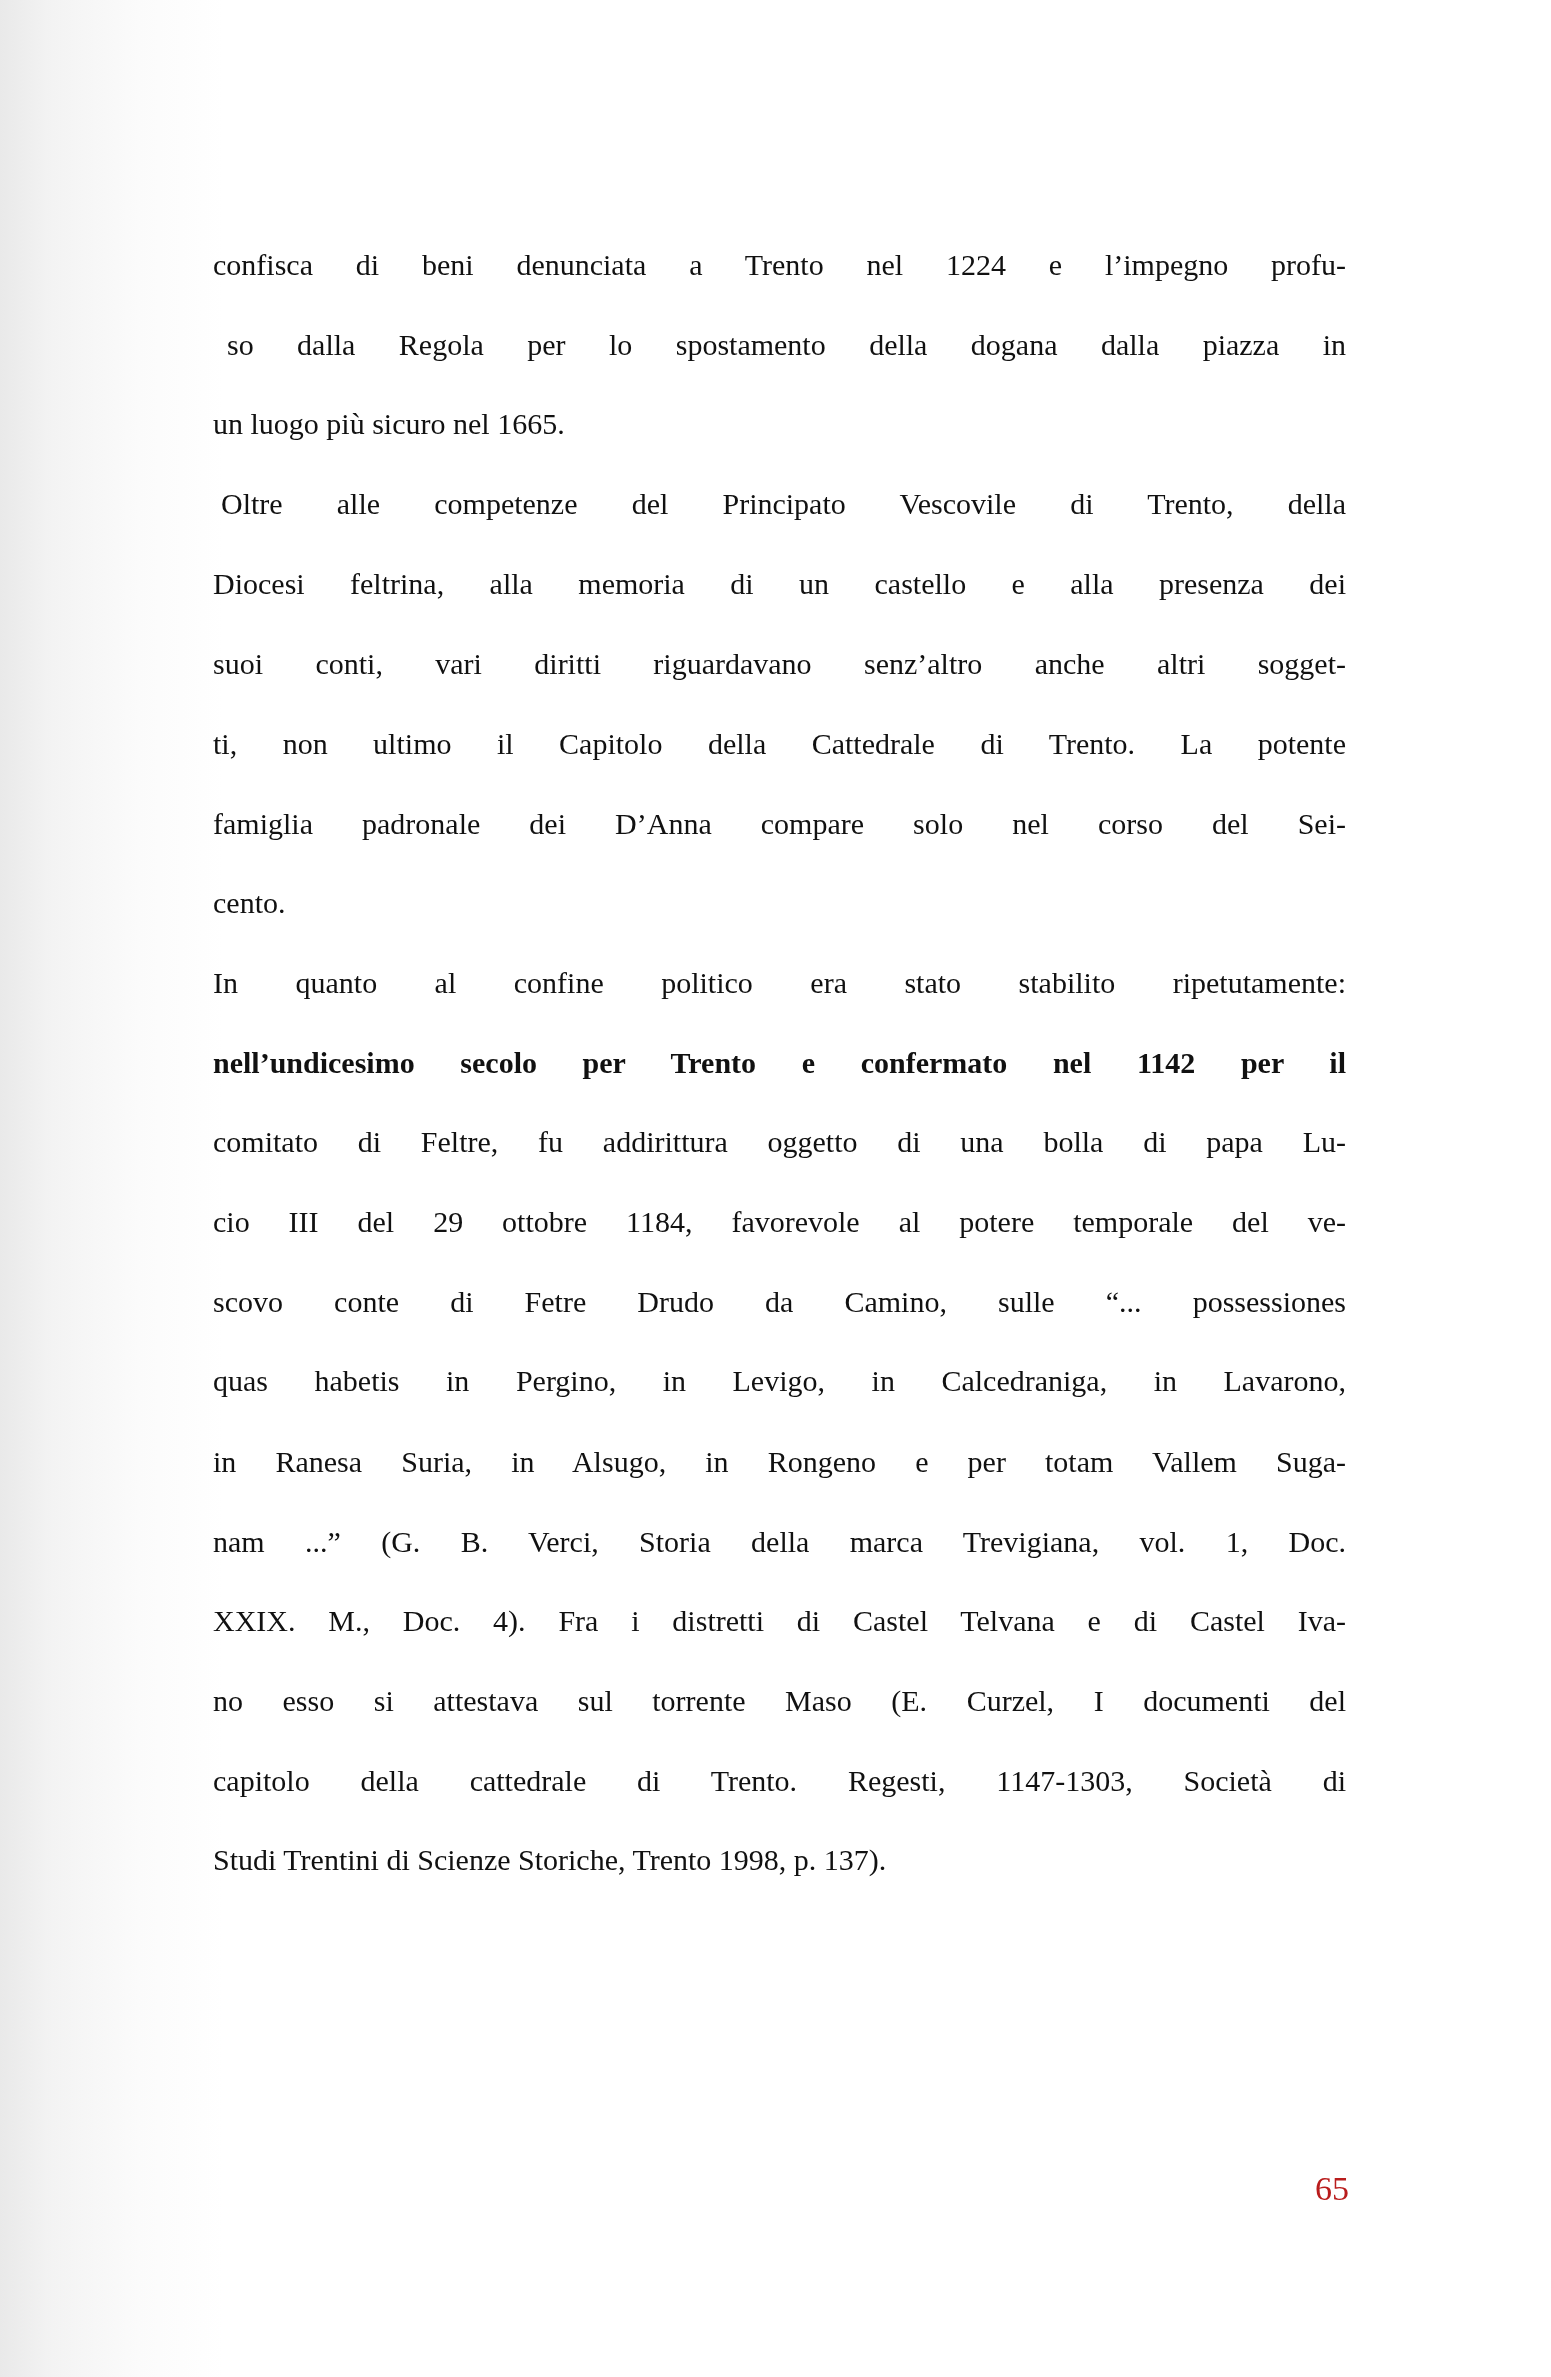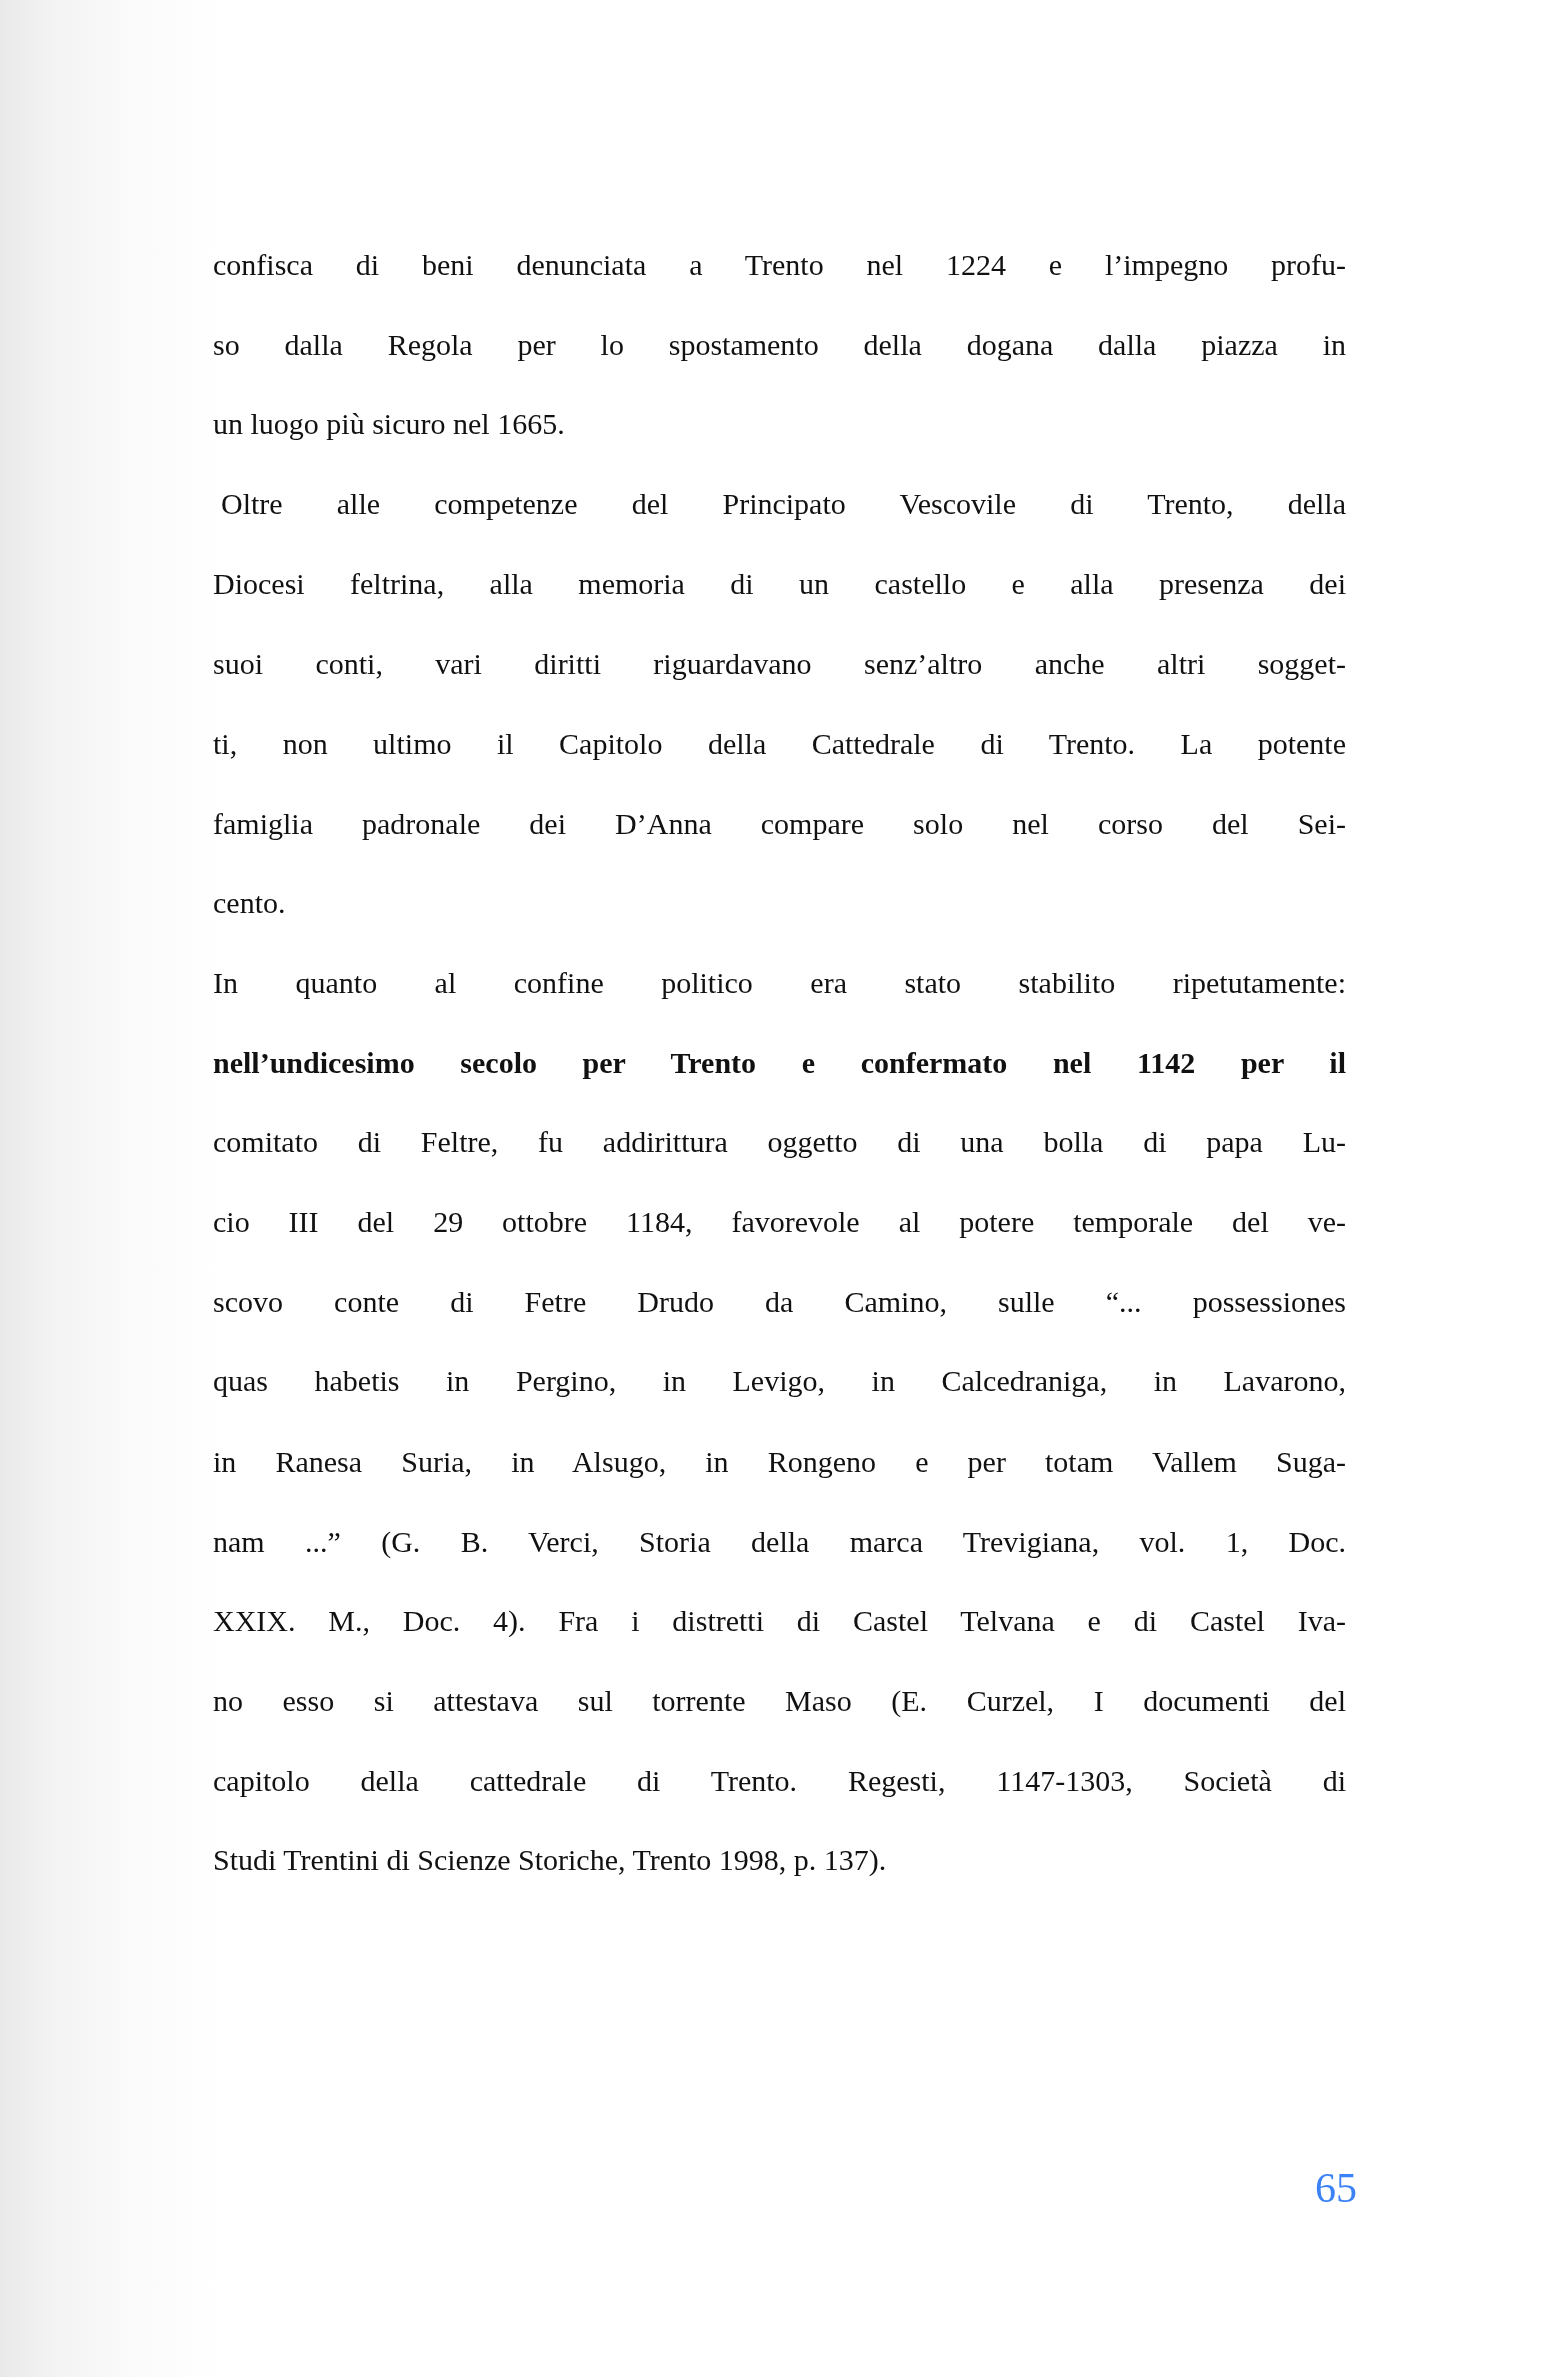--- a/index.html
+++ b/index.html
@@ -14,30 +14,30 @@
   }
   .line {
     position: absolute; left: 0; width: 1133px;
     font-size: 30px; line-height: 48px; height: 48px;
     white-space: nowrap;
     text-align: justify; text-align-last: justify;
   }
   .line.last { text-align: center; text-align-last: left; }
   .page-number {
     position: absolute; left: 1315px; top: 2167px;
-    font-size: 42px; line-height: 43px; color: #3b82f6;
+    font-size: 34px; line-height: 43px; color: #b91c1c;
   }
 </style>
 </head>
 <body>
 
 <div class="page-text">
 
   <div class="line" style="top:241px"><span style="white-space: nowrap;">confisca di beni denunciata a Trento nel 1224 e l’impegno profu-</span></div>
-  <div class="line" style="top:321px"><span style="white-space: nowrap;">so dalla Regola per lo spostamento della dogana dalla piazza in</span></div>
+  <div class="line" style="top:321px"><span style="white-space: nowrap; margin-left: 14px;">so dalla Regola per lo spostamento della dogana dalla piazza in</span></div>
   <div class="line last" style="top:400px">un luogo più sicuro nel 1665.</div>
 
   <div class="line" style="top:480px"><span style="white-space: nowrap; margin-left: 8px;">Oltre alle competenze del Principato Vescovile di Trento, della</span></div>
   <div class="line" style="top:560px"><span style="white-space: nowrap;">Diocesi feltrina, alla memoria di un castello e alla presenza dei</span></div>
   <div class="line" style="top:640px"><span style="white-space: nowrap;">suoi conti, vari diritti riguardavano senz’altro anche altri sogget-</span></div>
   <div class="line" style="top:720px"><span style="white-space: nowrap;">ti, non ultimo il Capitolo della Cattedrale di Trento. La potente</span></div>
   <div class="line" style="top:800px"><span style="white-space: nowrap;">famiglia padronale dei D’Anna compare solo nel corso del Sei-</span></div>
   <div class="line last" style="top:879px">cento.</div>
 
   <div class="line" style="top:959px"><span style="white-space: nowrap;">In quanto al confine politico era stato stabilito ripetutamente:</span></div>

